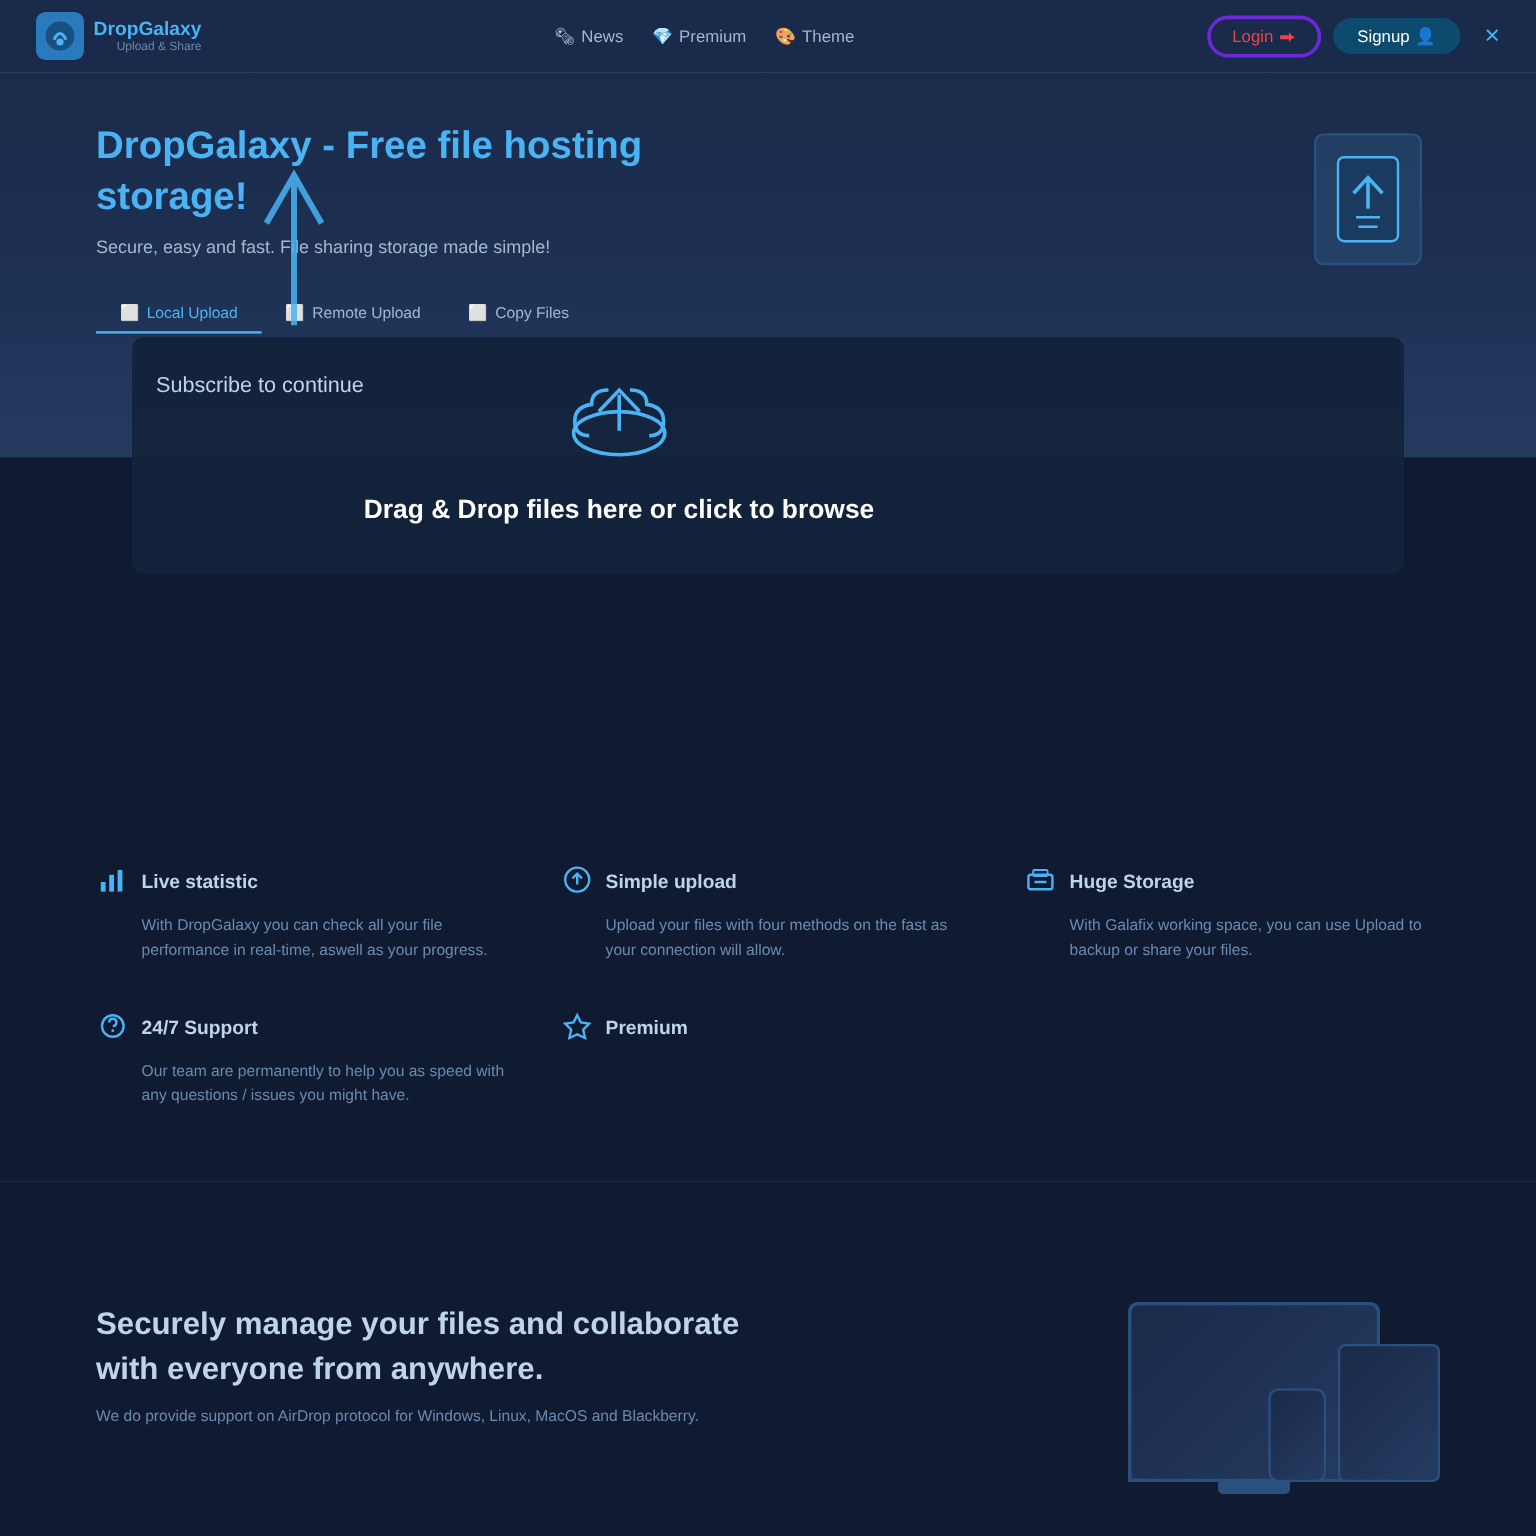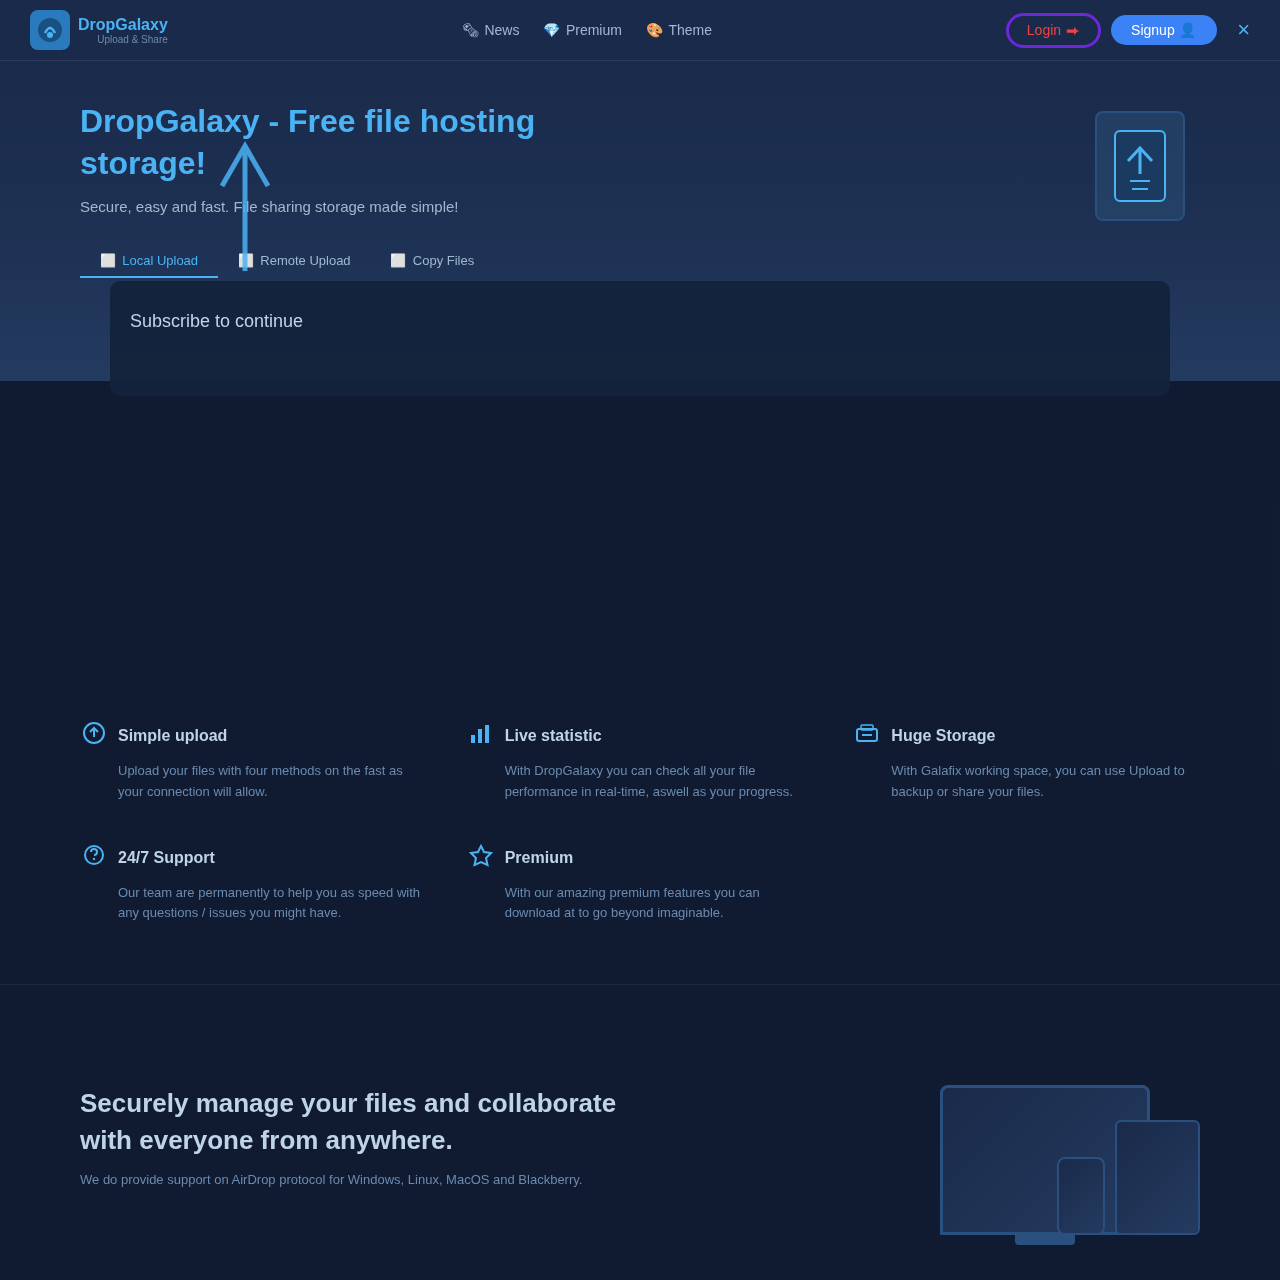--- a/index.html
+++ b/index.html
@@ -48,21 +48,21 @@
       background: transparent;
       border: 3px solid #6d28d9;
       color: #ef4444;
       padding: 6px 18px;
       border-radius: 20px;
       cursor: pointer;
       font-size: 14px;
       display: flex; align-items: center; gap: 5px;
     }
     .btn-signup {
-      background: #3b82f6;
+      background: #0c4a6e;
       border: none;
       color: #fff;
       padding: 7px 20px;
       border-radius: 20px;
       cursor: pointer;
       font-size: 14px;
       display: flex; align-items: center; gap: 5px;
     }
     .btn-close-nav {
       background: transparent;
@@ -339,54 +339,66 @@
         <polyline points="30,22 30,48" stroke="#4ab3f4" stroke-width="3"></polyline>
         <polyline points="18,35 30,22 42,35" stroke="#4ab3f4" stroke-width="3" fill="none"></polyline>
         <line x1="20" y1="55" x2="40" y2="55" stroke="#4ab3f4" stroke-width="2"></line>
         <line x1="22" y1="63" x2="38" y2="63" stroke="#4ab3f4" stroke-width="2"></line>
       </svg>
     </div>
   </div>
 
   <div class="modal-overlay">
     <div class="modal-subscribe-text">Subscribe to continue</div>
+    <div class="upload-zone">
+      <div class="cloud-icon">
+        <svg width="90" height="70" viewBox="0 0 90 70">
+          <ellipse cx="45" cy="50" rx="38" ry="18" fill="none" stroke="#4ab3f4" stroke-width="3"></ellipse>
+          <polyline points="45,48 45,18" stroke="#4ab3f4" stroke-width="3"></polyline>
+          <polyline points="28,32 45,14 62,32" stroke="#4ab3f4" stroke-width="3" fill="none"></polyline>
+          <path d="M20,52 Q8,52 8,40 Q8,28 22,26 Q22,14 36,14" stroke="#4ab3f4" stroke-width="3" fill="none"></path>
+          <path d="M70,52 Q82,52 82,40 Q82,28 68,26 Q68,14 54,14" stroke="#4ab3f4" stroke-width="3" fill="none"></path>
+        </svg>
+      </div>
+      <div class="upload-zone-text">Drag &amp; Drop files here or click to browse</div>
+    </div>
   </div>
 </section>
 
 <section class="features-section" style="margin-top:0; padding-top: 340px;">
   <div class="features-grid">
+
+    <div class="feature-card">
+      <div class="feature-header">
+        <span class="feature-icon">
+          <svg width="24" height="24" viewBox="0 0 24 24">
+              <rect x="2" y="14" width="4" height="8" fill="#4ab3f4"></rect>
+              <rect x="9" y="8" width="4" height="14" fill="#4ab3f4"></rect>
+              <rect x="16" y="4" width="4" height="18" fill="#4ab3f4"></rect>
+            </svg>
+        </span>
+        <span class="feature-title">Live statistic</span>
+      </div>
+      <p class="feature-desc">With DropGalaxy you can check all your file performance in real-time, aswell as your progress.</p>
+    </div>
 
     <div class="feature-card">
       <div class="feature-header">
         <span class="feature-icon">
           <svg width="24" height="24" viewBox="0 0 24 24">
               <circle cx="12" cy="12" r="10" fill="none" stroke="#4ab3f4" stroke-width="2"></circle>
               <polyline points="12,16 12,8" stroke="#4ab3f4" stroke-width="2"></polyline>
               <polyline points="8,11 12,7 16,11" stroke="#4ab3f4" stroke-width="2" fill="none"></polyline>
             </svg>
         </span>
         <span class="feature-title">Simple upload</span>
       </div>
       <p class="feature-desc">Upload your files with four methods on the fast as your connection will allow.</p>
     </div>
 
-    <div class="feature-card">
-      <div class="feature-header">
-        <span class="feature-icon">
-          <svg width="24" height="24" viewBox="0 0 24 24">
-              <rect x="2" y="14" width="4" height="8" fill="#4ab3f4"></rect>
-              <rect x="9" y="8" width="4" height="14" fill="#4ab3f4"></rect>
-              <rect x="16" y="4" width="4" height="18" fill="#4ab3f4"></rect>
-            </svg>
-        </span>
-        <span class="feature-title">Live statistic</span>
-      </div>
-      <p class="feature-desc">With DropGalaxy you can check all your file performance in real-time, aswell as your progress.</p>
-    </div>
-
 
     <div class="feature-card">
       <div class="feature-header">
         <span class="feature-icon">
           <svg width="24" height="24" viewBox="0 0 24 24">
               <rect x="2" y="8" width="20" height="12" rx="2" fill="none" stroke="#4ab3f4" stroke-width="2"></rect>
               <line x1="7" y1="14" x2="17" y2="14" stroke="#4ab3f4" stroke-width="2"></line>
               <rect x="6" y="4" width="12" height="5" rx="1" fill="none" stroke="#4ab3f4" stroke-width="1.5"></rect>
             </svg>
         </span>
@@ -411,21 +423,20 @@
 
     <div class="feature-card">
       <div class="feature-header">
         <span class="feature-icon">
           <svg width="24" height="24" viewBox="0 0 24 24">
               <polygon points="12,3 15,9 22,10 17,15 18.5,22 12,19 5.5,22 7,15 2,10 9,9" fill="none" stroke="#4ab3f4" stroke-width="2"></polygon>
             </svg>
         </span>
         <span class="feature-title">Premium</span>
       </div>
-      <p class="feature-desc">With our amazing premium features you can download at to go beyond imaginable.</p>
     </div>
 
   </div>
 </section>
 
 <section class="second-section">
   <div class="second-content">
     <h2 class="second-title">Securely manage your files and collaborate with everyone from anywhere.</h2>
     <p class="second-desc">We do provide support on AirDrop protocol for Windows, Linux, MacOS and Blackberry.</p>
   </div>

